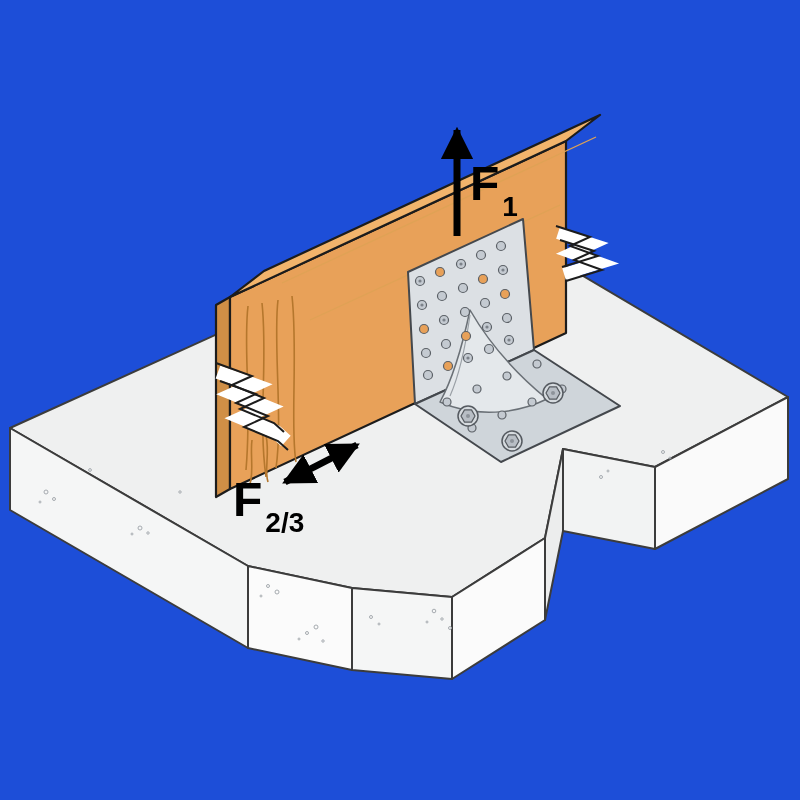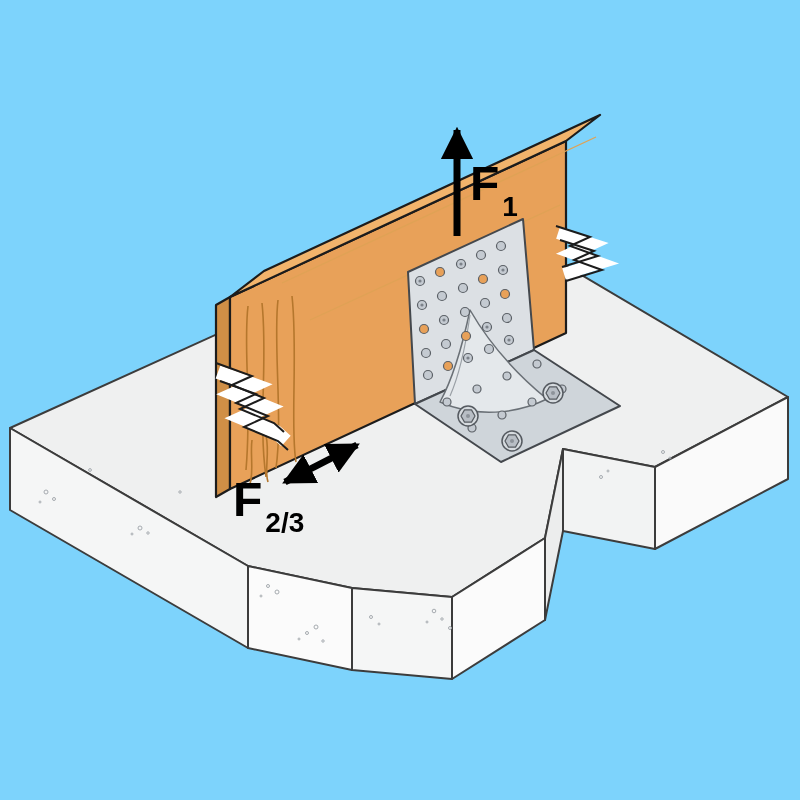--- a/index.html
+++ b/index.html
@@ -1,19 +1,19 @@
 <!DOCTYPE html>
 <html><head>
 <meta charset="utf-8">
 <style>
   html, body { margin: 0; padding: 0; background: #ffffff; }
   .stage {
     width: 800px; height: 800px; position: relative;
     font-family: "Liberation Sans", sans-serif;
-    background: #7dd3fc; overflow: hidden;
+    background: #1d4ed8; overflow: hidden;
   }
   svg { display: block; }
   text { font-family: "Liberation Sans", sans-serif; }
 </style>
 </head>
 <body>
 
 <div class="stage">
 <svg width="800" height="800" viewBox="0 0 800 800">
   <defs>

